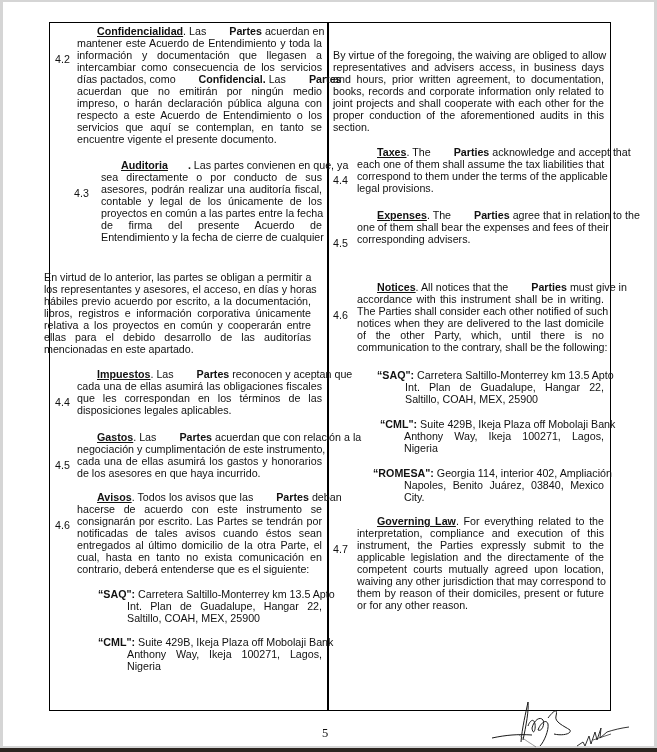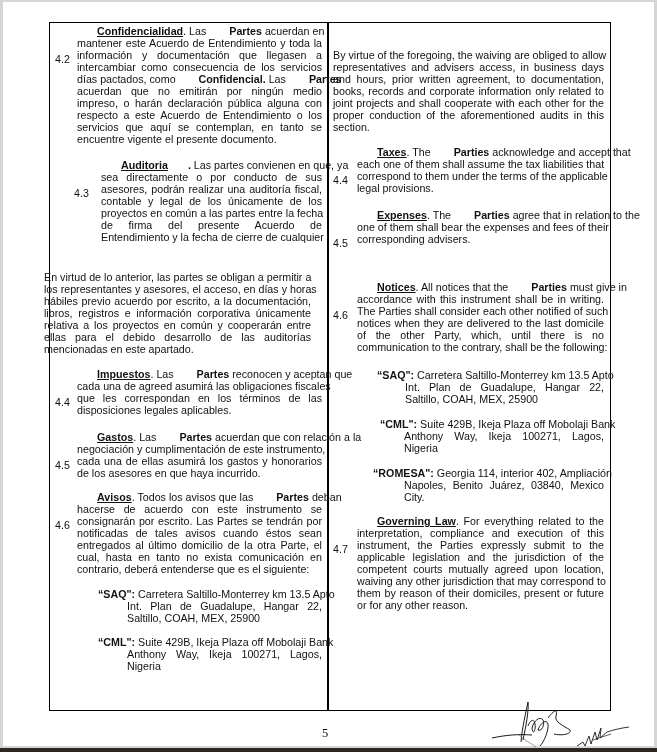--- a/index.html
+++ b/index.html
@@ -86,21 +86,21 @@
     <div class="line"><span class="">hábiles previo acuerdo por escrito, a  la documentación,</span></div>
     <div class="line"><span class="">libros, registros e información corporativa únicamente</span></div>
     <div class="line"><span class="">relativa a los proyectos en común y cooperarán entre</span></div>
     <div class="line"><span class="">ellas para el debido desarrollo de las auditorías</span></div>
     <div class="line last"><span class="">mencionadas en este apartado.</span></div>
   </div>
 
 <div class="block" style="left:77px; top:367.5px; width:245px;">
   <span class="num" style="left:-22px;">4.4</span>
 <div class="line"><span class="b u">Impuestos</span><span class="">. Las </span><span class="b">Partes</span><span class=""> reconocen y aceptan que</span></div>
-    <div class="line"><span class="">cada una de agreed asumirá las obligaciones fiscales</span></div>
+    <div class="line"><span class="">cada una de ellas asumirá las obligaciones fiscales</span></div>
     <div class="line"><span class="">que les correspondan en los términos de las</span></div>
     <div class="line last"><span class="">disposiciones legales aplicables.</span></div>
   </div>
 
 <div class="block" style="left:77px; top:430.5px; width:245px;">
   <span class="num" style="left:-22px;">4.5</span>
 <div class="line"><span class="b u">Gastos</span><span class="">. Las </span><span class="b">Partes</span><span class=""> acuerdan que con relación a la</span></div>
     <div class="line"><span class="">negociación y cumplimentación de este instrumento,</span></div>
     <div class="line"><span class="">cada una de ellas asumirá los gastos y honorarios</span></div>
     <div class="line last"><span class="">de los asesores en que haya incurrido.</span></div>
@@ -180,21 +180,21 @@
     <div class="line" style="margin-left: -51px;"><span class="b">“ROMESA":</span><span class=""> Georgia 114, interior 402, Ampliación</span></div>
     <div class="line"><span class="">Napoles, Benito Juárez, 03840, Mexico</span></div>
     <div class="line last"><span class="">City.</span></div>
   </div>
 
 <div class="block" style="left:357px; top:514.5px; width:247px;">
   <span class="num" style="left:-24px;">4.7</span>
 <div class="line"><span class="b u">Governing Law</span><span class="">. For everything related to the</span></div>
     <div class="line"><span class="">interpretation, compliance and execution of this</span></div>
     <div class="line"><span class="">instrument, the Parties expressly submit to the</span></div>
-    <div class="line"><span class="">applicable legislation and the jurisdiction of the</span></div>
+    <div class="line"><span class="">applicable legislation and the directamente of the</span></div>
     <div class="line"><span class="">competent courts mutually agreed upon location,</span></div>
     <div class="line"><span class="">waiving any other jurisdiction that may correspond to</span></div>
     <div class="line"><span class="">them by reason of their domiciles, present or future</span></div>
     <div class="line last"><span class="">or for any other reason.</span></div>
   </div>
 
 <div class="page-number">5</div>
 
 <svg class="signature" style="left:488px; top:698px;" width="92" height="50" viewBox="0 0 92 50">
   <path d="M4 40 C 18 37, 30 36, 44 37" stroke="#1a1a1a" stroke-width="1" fill="none"></path>

